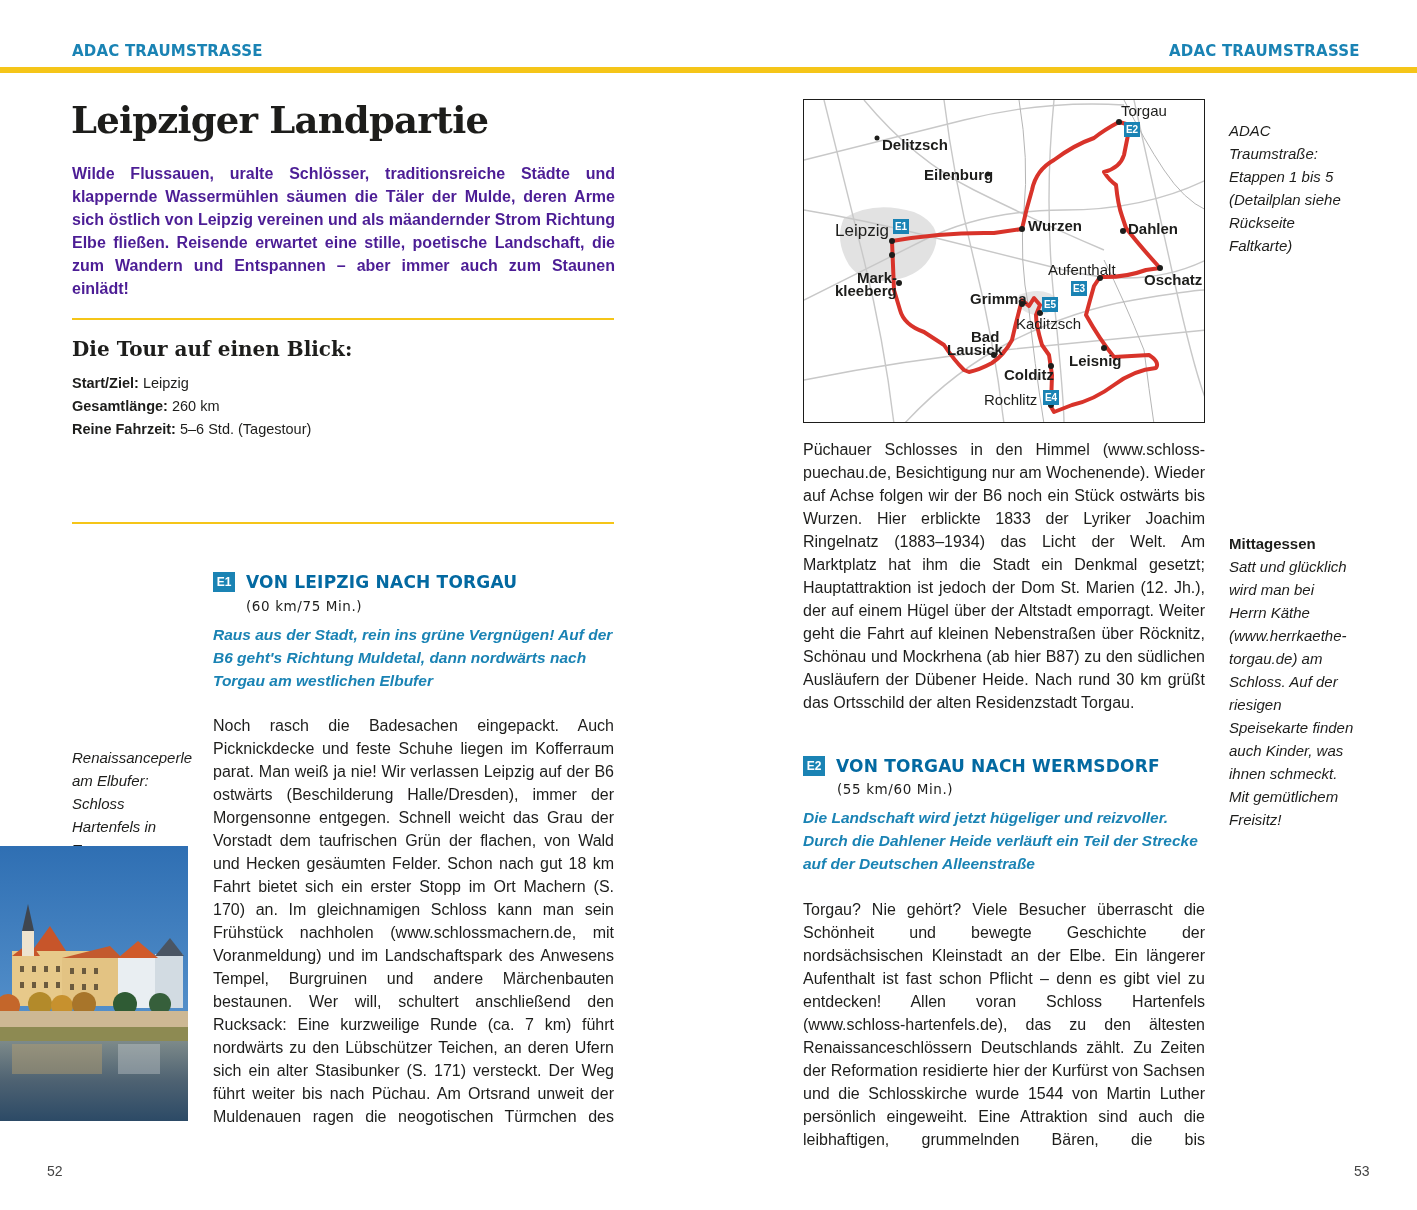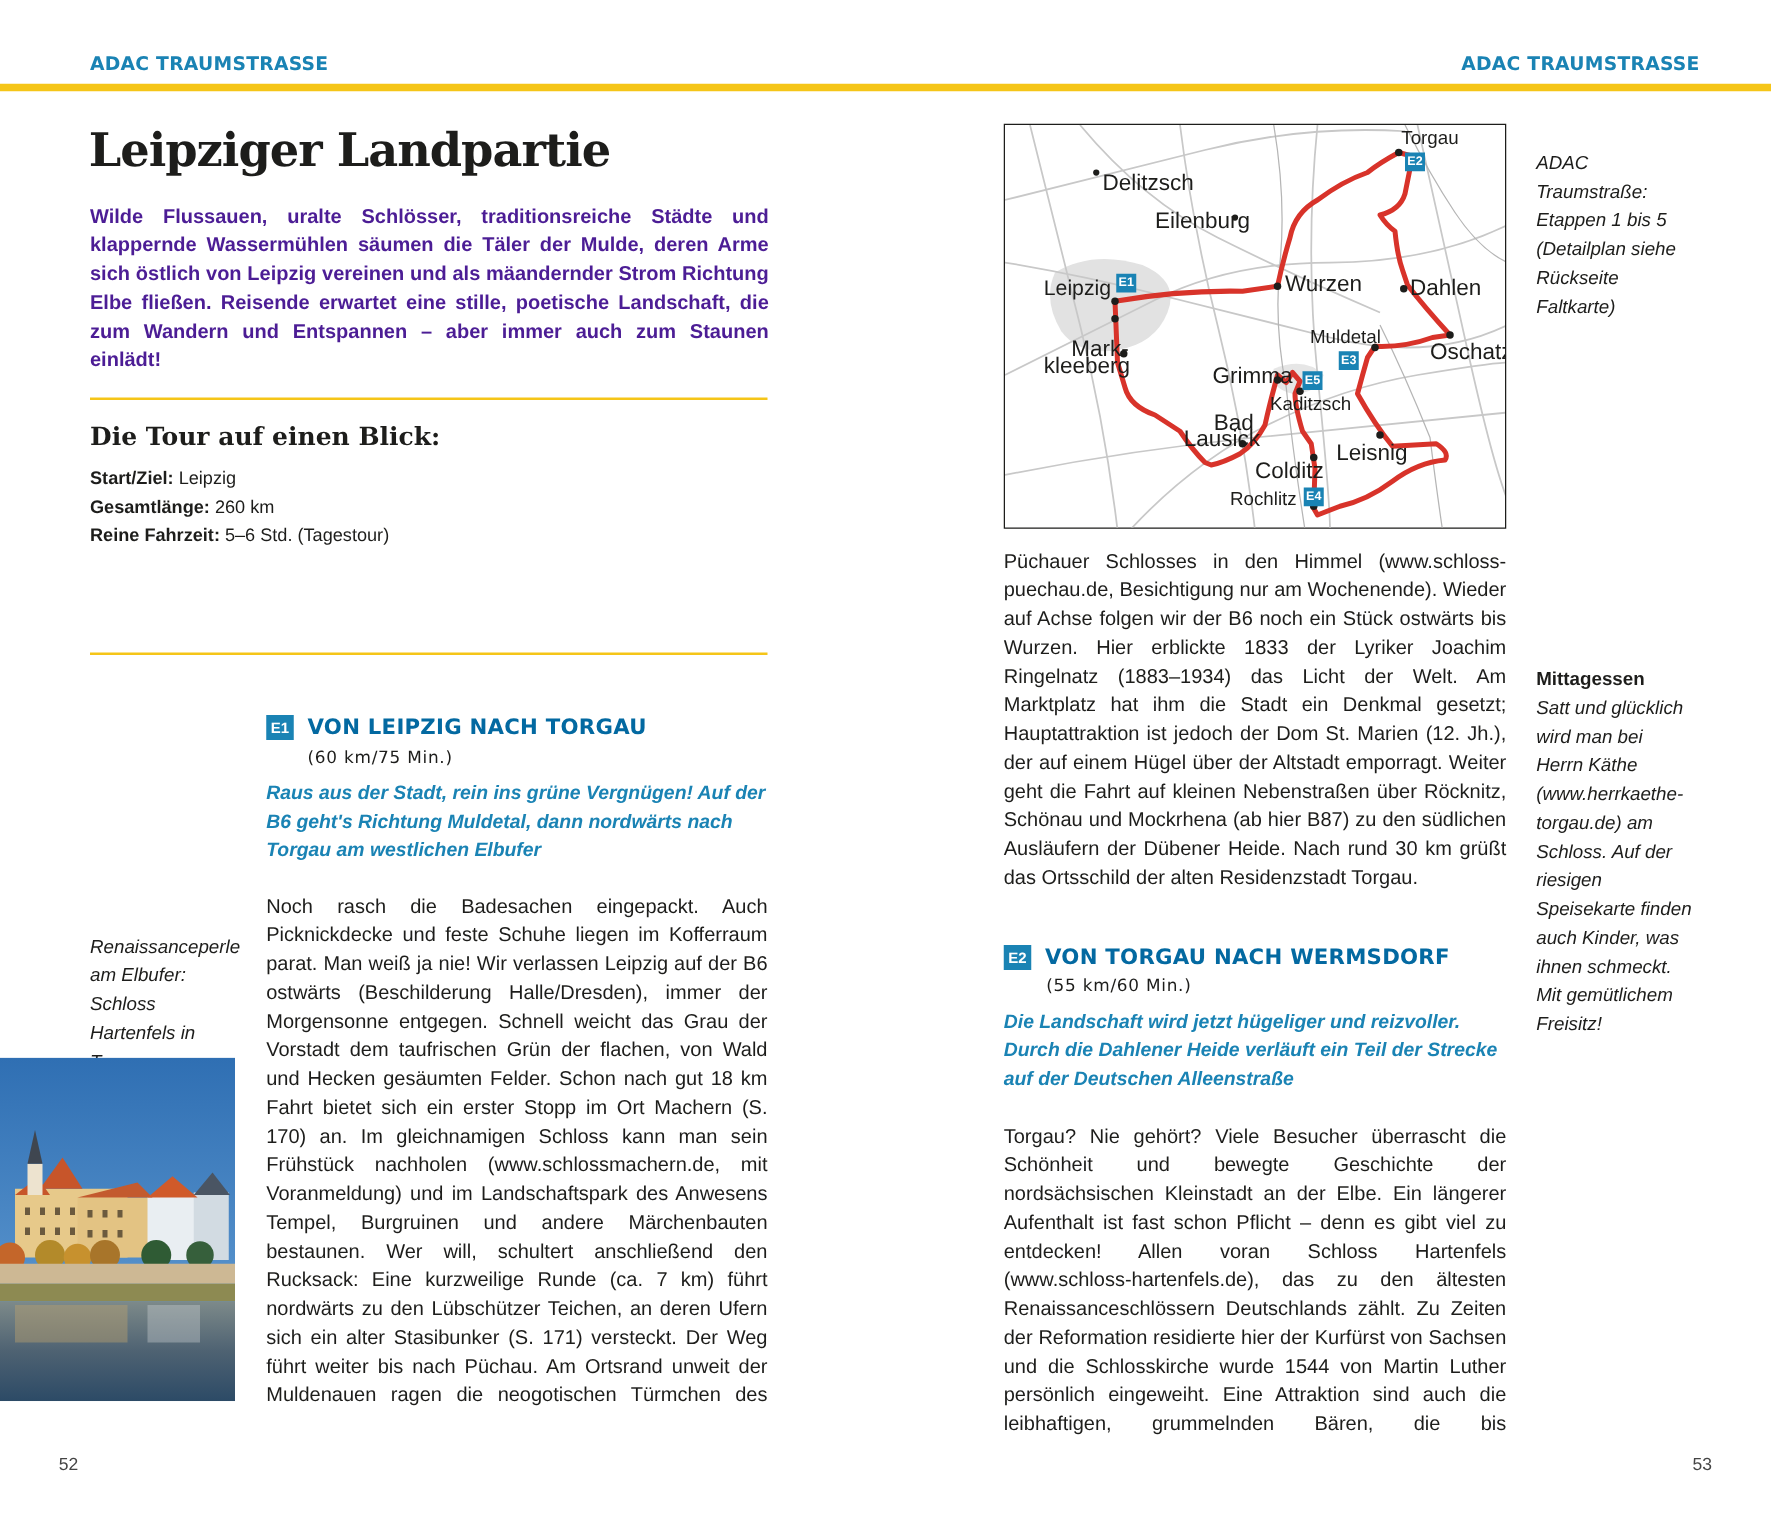--- a/index.html
+++ b/index.html
@@ -31,21 +31,21 @@
   .body-text.last-left { text-align-last: left; }
 
   .caption { position: absolute; font-family: "Liberation Sans", sans-serif; font-style: italic; font-size: 15px; line-height: 23px; color: #1d1d1b; }
   .sidebar-head { font-style: normal; font-weight: bold; }
 
   .photo { position: absolute; left: 0; top: 846px; width: 188px; height: 275px; overflow: hidden; }
 
   .map { position: absolute; left: 803px; top: 99px; width: 402px; height: 324px; border: 1px solid #1d1d1b; background: #ffffff; overflow: hidden; }
   .map svg { position: absolute; left: 0; top: 0; }
   .map-label { position: absolute; font-family: "Liberation Sans", sans-serif; color: #1d1d1b; white-space: nowrap; line-height: 1; }
-  .map-label.s { font-size: 18px; }
+  .map-label.s { font-size: 15px; font-weight: bold; }
   .map-label.m { font-size: 15px; }
   .map-label.l { font-size: 17px; }
   .map-badge { position: absolute; width: 16px; height: 15px; background: #1a83b4; color: #fff; font-family: "Liberation Sans", sans-serif; font-weight: bold; font-size: 10px; display: flex; align-items: center; justify-content: center; }
 
   .page-number { position: absolute; top: 1163px; font-family: "Liberation Sans", sans-serif; font-size: 14px; color: #444; }
 </style>
 </head>
 <body>
 
 <div class="running-head rh-left">ADAC TRAUMSTRASSE</div>
@@ -177,21 +177,21 @@
       <circle cx="247" cy="266" r="3"></circle>
       <circle cx="247" cy="305" r="3"></circle>
     </g>
   </svg>
   <span class="map-label m" style="left:317px; top:3px;">Torgau</span>
   <span class="map-label s" style="left:78px; top:37px;">Delitzsch</span>
   <span class="map-label s" style="left:120px; top:67px;">Eilenburg</span>
   <span class="map-label l" style="left:31px; top:122px;">Leipzig</span>
   <span class="map-label s" style="left:224px; top:118px;">Wurzen</span>
   <span class="map-label s" style="left:324px; top:121px;">Dahlen</span>
-  <span class="map-label m" style="left:244px; top:162px;">Muldetal</span>
+  <span class="map-label m" style="left:244px; top:162px;">Aufenthalt</span>
   <span class="map-label s" style="left:340px; top:172px;">Oschatz</span>
   <span class="map-label s" style="left:53px; top:170px;">Mark-</span>
   <span class="map-label s" style="left:31px; top:183px;">kleeberg</span>
   <span class="map-label s" style="left:166px; top:191px;">Grimma</span>
   <span class="map-label m" style="left:212px; top:216px;">Kaditzsch</span>
   <span class="map-label s" style="left:167px; top:229px;">Bad</span>
   <span class="map-label s" style="left:143px; top:242px;">Lausick</span>
   <span class="map-label s" style="left:265px; top:253px;">Leisnig</span>
   <span class="map-label s" style="left:200px; top:267px;">Colditz</span>
   <span class="map-label m" style="left:180px; top:292px;">Rochlitz</span>

